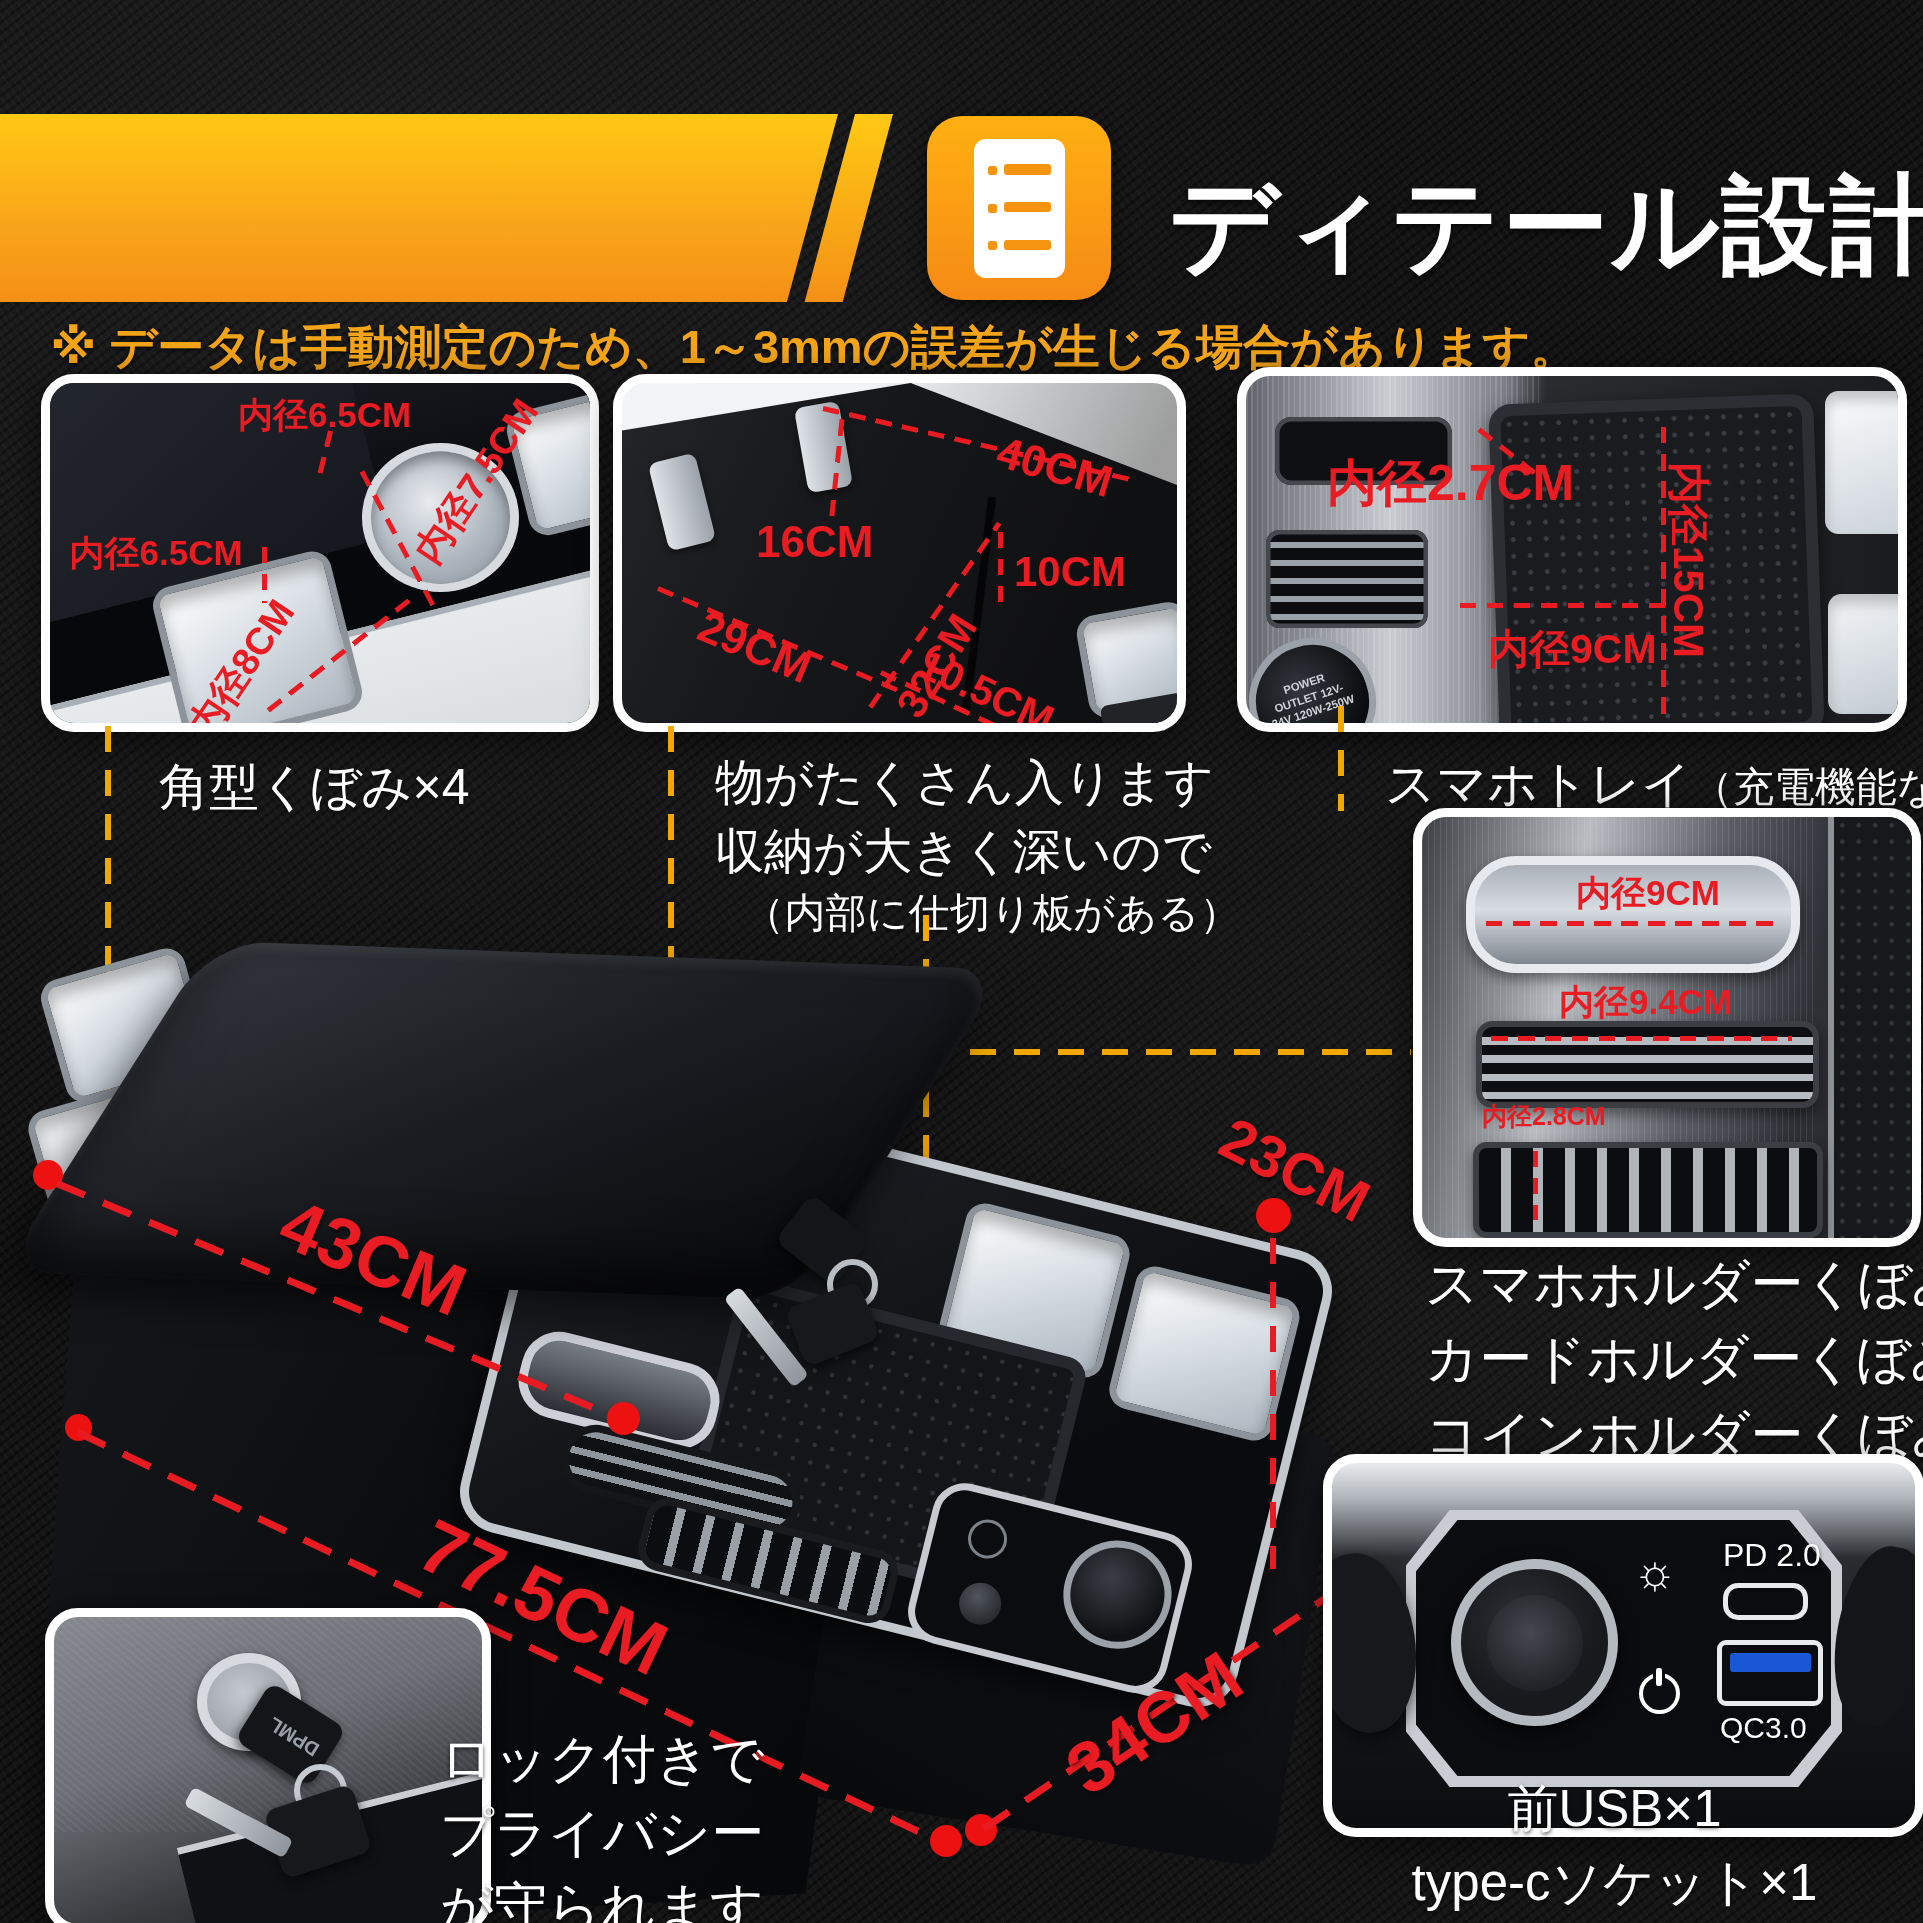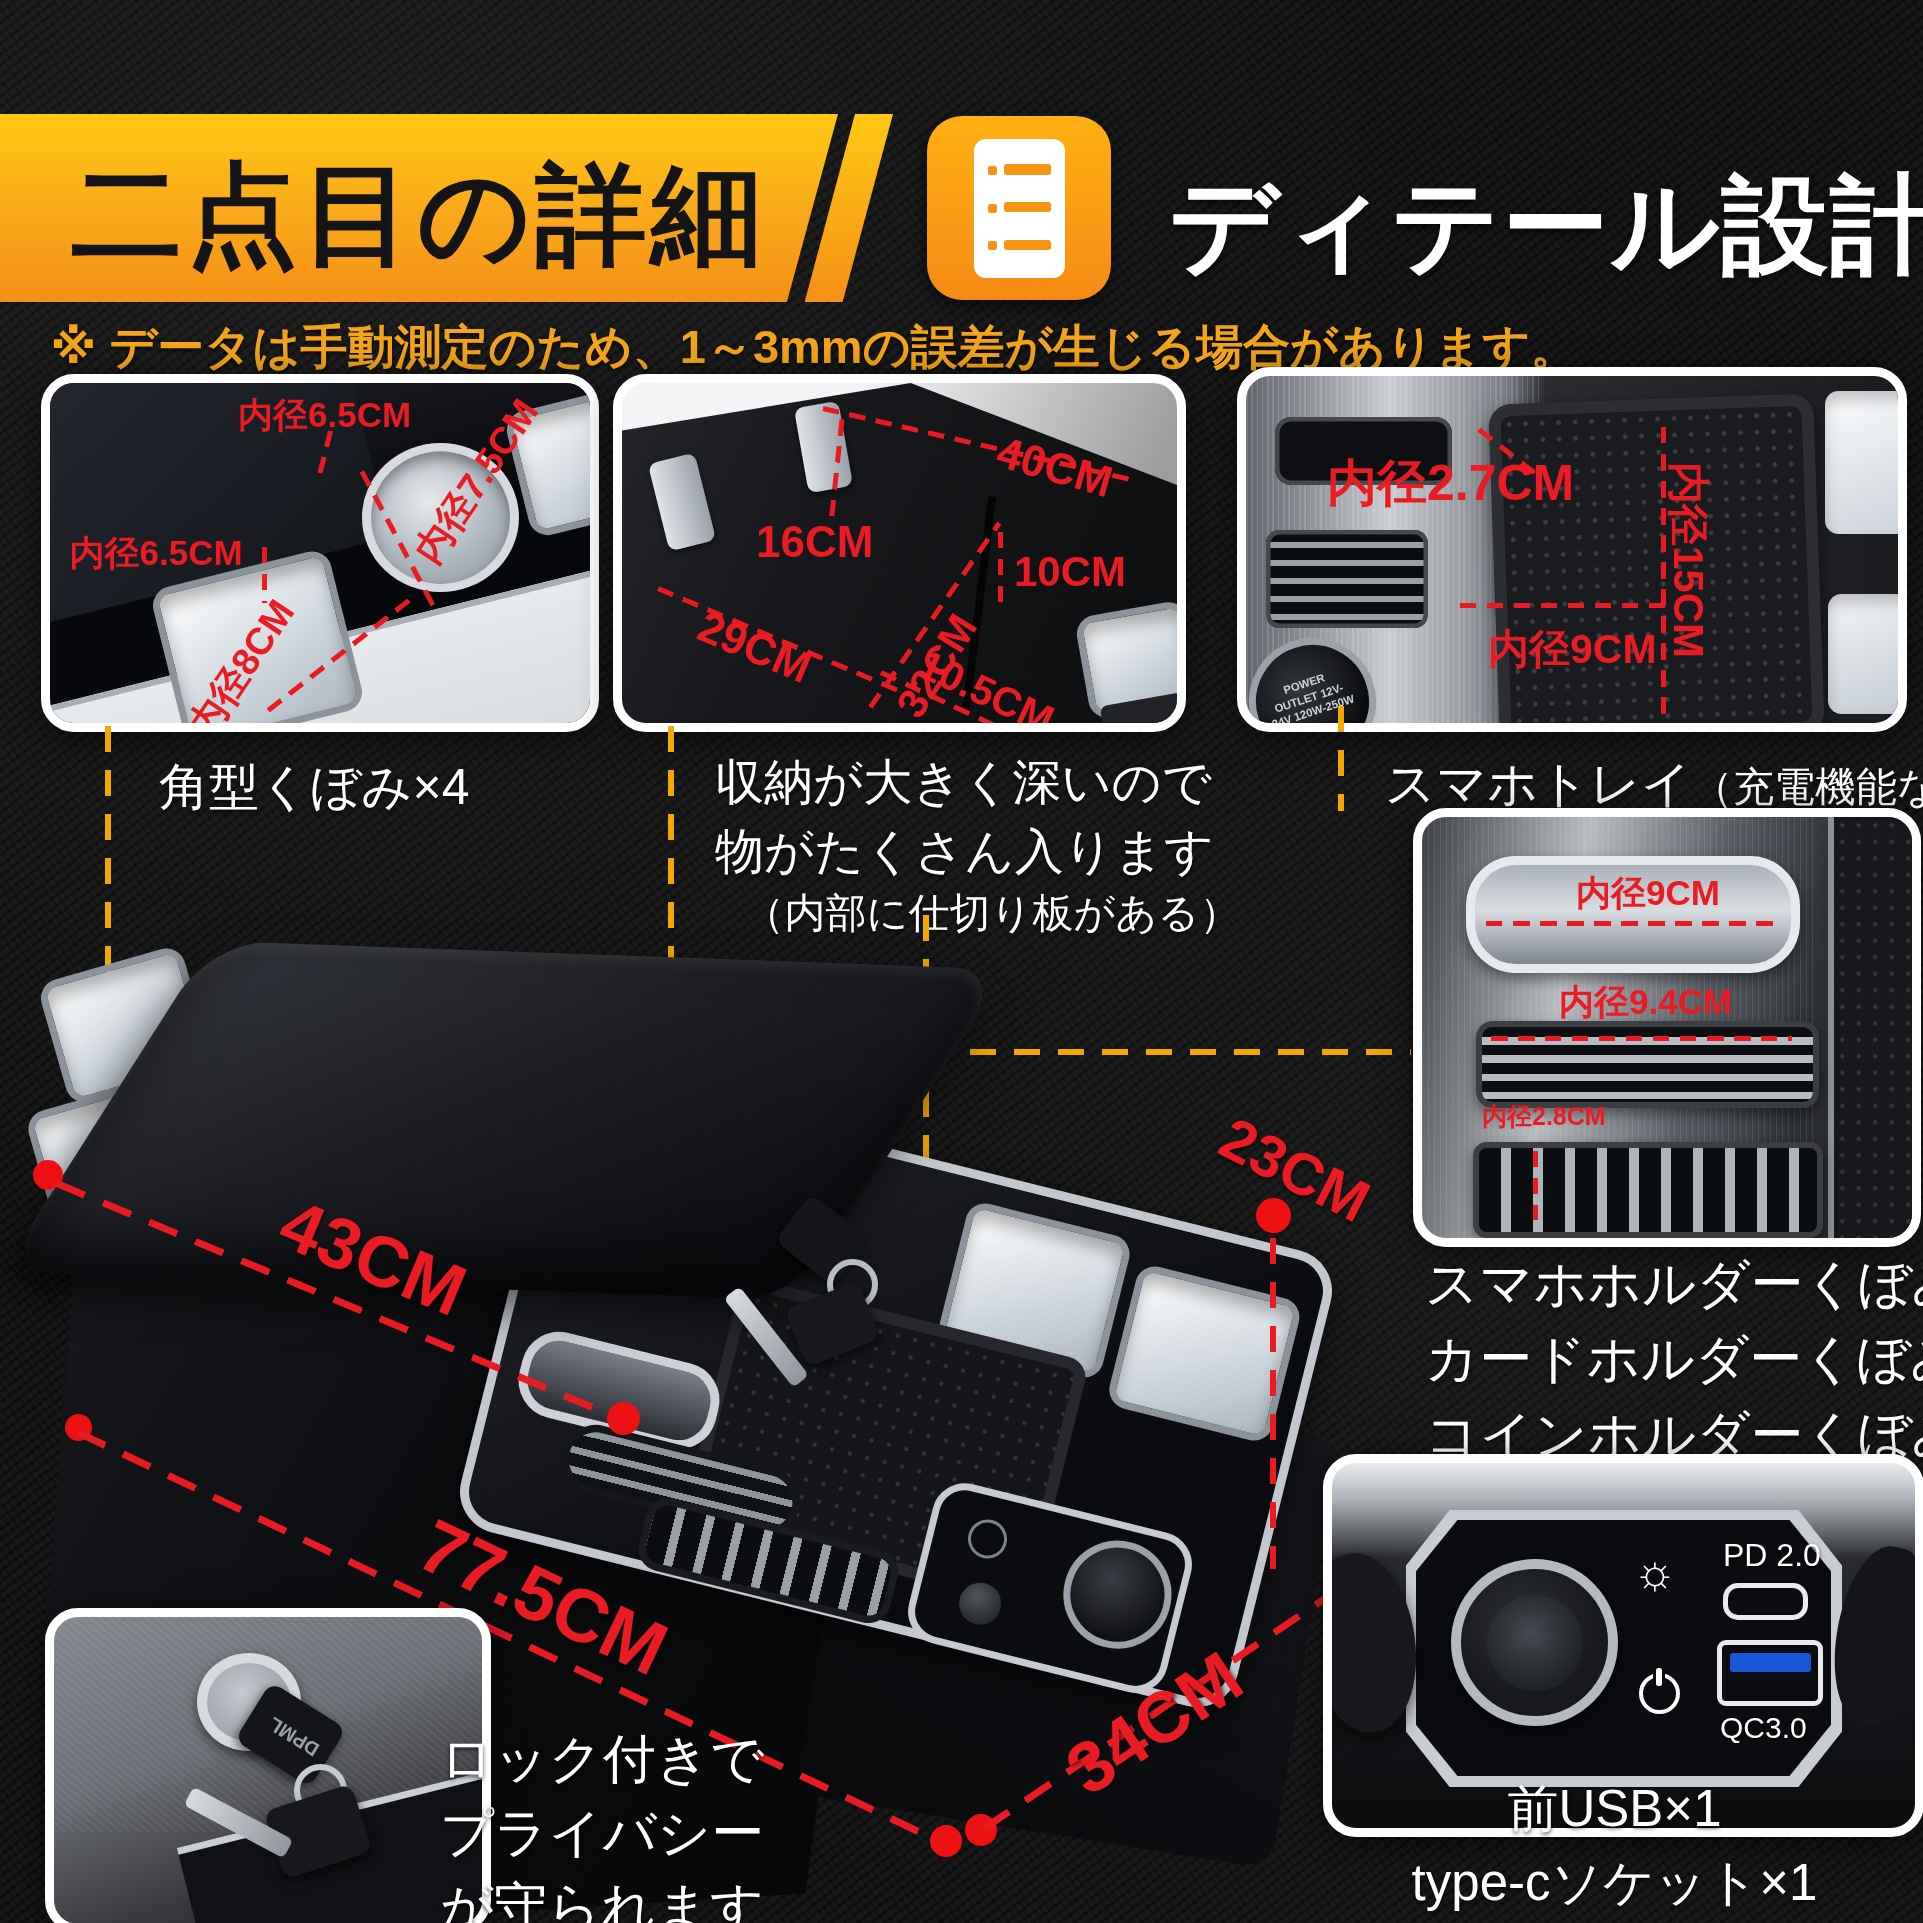--- a/index.html
+++ b/index.html
@@ -24,21 +24,20 @@
   .odot{width:35px;height:35px;border-radius:50%;background:#f5a800;}
   .rdot{border-radius:50%;background:#ee1111;}
   .chrome-sq{border:7.5px solid #8d939b;border-radius:19.5px;background:linear-gradient(155deg,#ffffff,#cdd5dc 60%,#aeb7c0);box-shadow:inset 0 10.5px 15px rgba(0,0,0,.28);}
 </style>
 </head>
 <body>
 
 <div id="canvas">
 
   <div class="abs" style="left:0;top:114px;width:838px;height:188px;background:linear-gradient(180deg,#ffc914 0%,#f9a71a 55%,#f49016 100%);clip-path:polygon(0 0,100% 0,93.9% 100%,0 100%);box-shadow:0 6px 22.5px rgba(0,0,0,.6);"></div>
-  <div class="abs serif" style="left:71px;top:141px;width:736px;font-size:111px;font-weight:bold;color:#141414;letter-spacing:4.5px;white-space:nowrap;">二点目の詳細</div>
   <div class="abs" style="left:855px;top:114px;width:38px;height:188px;background:linear-gradient(180deg,#ffc914,#f49016);transform:skewX(-15deg);transform-origin:top left;"></div>
 
   <div class="abs" style="left:927px;top:116px;width:184px;height:184px;border-radius:35px;background:linear-gradient(180deg,#ffb012,#f58a15);box-shadow:0 6px 18px rgba(0,0,0,.6);">
     <div class="abs" style="left:47px;top:22.5px;width:91px;height:139px;border-radius:12px;background:#fff;">
       <div class="abs" style="left:13.5px;top:27px;width:9px;height:9px;background:#f59410;border-radius:2.3px;"></div>
       <div class="abs" style="left:30px;top:25.6px;width:47px;height:10.5px;background:#f59410;border-radius:3px;"></div>
       <div class="abs" style="left:13.5px;top:65px;width:9px;height:9px;background:#f59410;border-radius:2.3px;"></div>
       <div class="abs" style="left:30px;top:63px;width:47px;height:10.5px;background:#f59410;border-radius:3px;"></div>
       <div class="abs" style="left:13.5px;top:102px;width:9px;height:9px;background:#f59410;border-radius:2.3px;"></div>
       <div class="abs" style="left:30px;top:101px;width:47px;height:10.5px;background:#f59410;border-radius:3px;"></div>
@@ -103,22 +102,22 @@
     <div class="abs rdash-thin" style="left:214px;top:227px;width:218px;"></div>
     <div class="abs rlabel" style="left:81px;top:74px;font-size:50px;">内径2.7CM</div>
     <div class="abs rlabel" style="left:470px;top:86px;font-size:42px;transform:rotate(90deg);transform-origin:left top;">内径15CM</div>
     <div class="abs rlabel" style="left:242px;top:246px;font-size:41px;">内径9CM</div>
   </div>
 
   <div class="abs cap" style="left:159px;top:751px;font-size:50px;line-height:1.45;">
     <div>角型くぼみ×4</div>
   </div>
   <div class="abs cap" style="left:715px;top:748px;font-size:49px;line-height:1.4;">
+    <div>物がたくさん入ります</div>
     <div>収納が大きく深いので</div>
-    <div>物がたくさん入ります</div>
     <div style="font-size:41px;padding-left:28.6px;">（内部に仕切り板がある）</div>
   </div>
   <div class="abs cap" style="left:1385px;top:751px;font-size:50px;">
     <span>スマホトレイ</span><span style="font-size:41px;">（充電機能なし）</span>
   </div>
 
   <div class="abs ydash-v" style="left:105px;top:726px;height:511px;"></div>
   <div class="abs ydash-h" style="left:105px;top:1232px;width:680px;"></div>
   <div class="abs odot" style="left:779px;top:1219px;"></div>
   <div class="abs ydash-v" style="left:668px;top:726px;height:271px;"></div>

